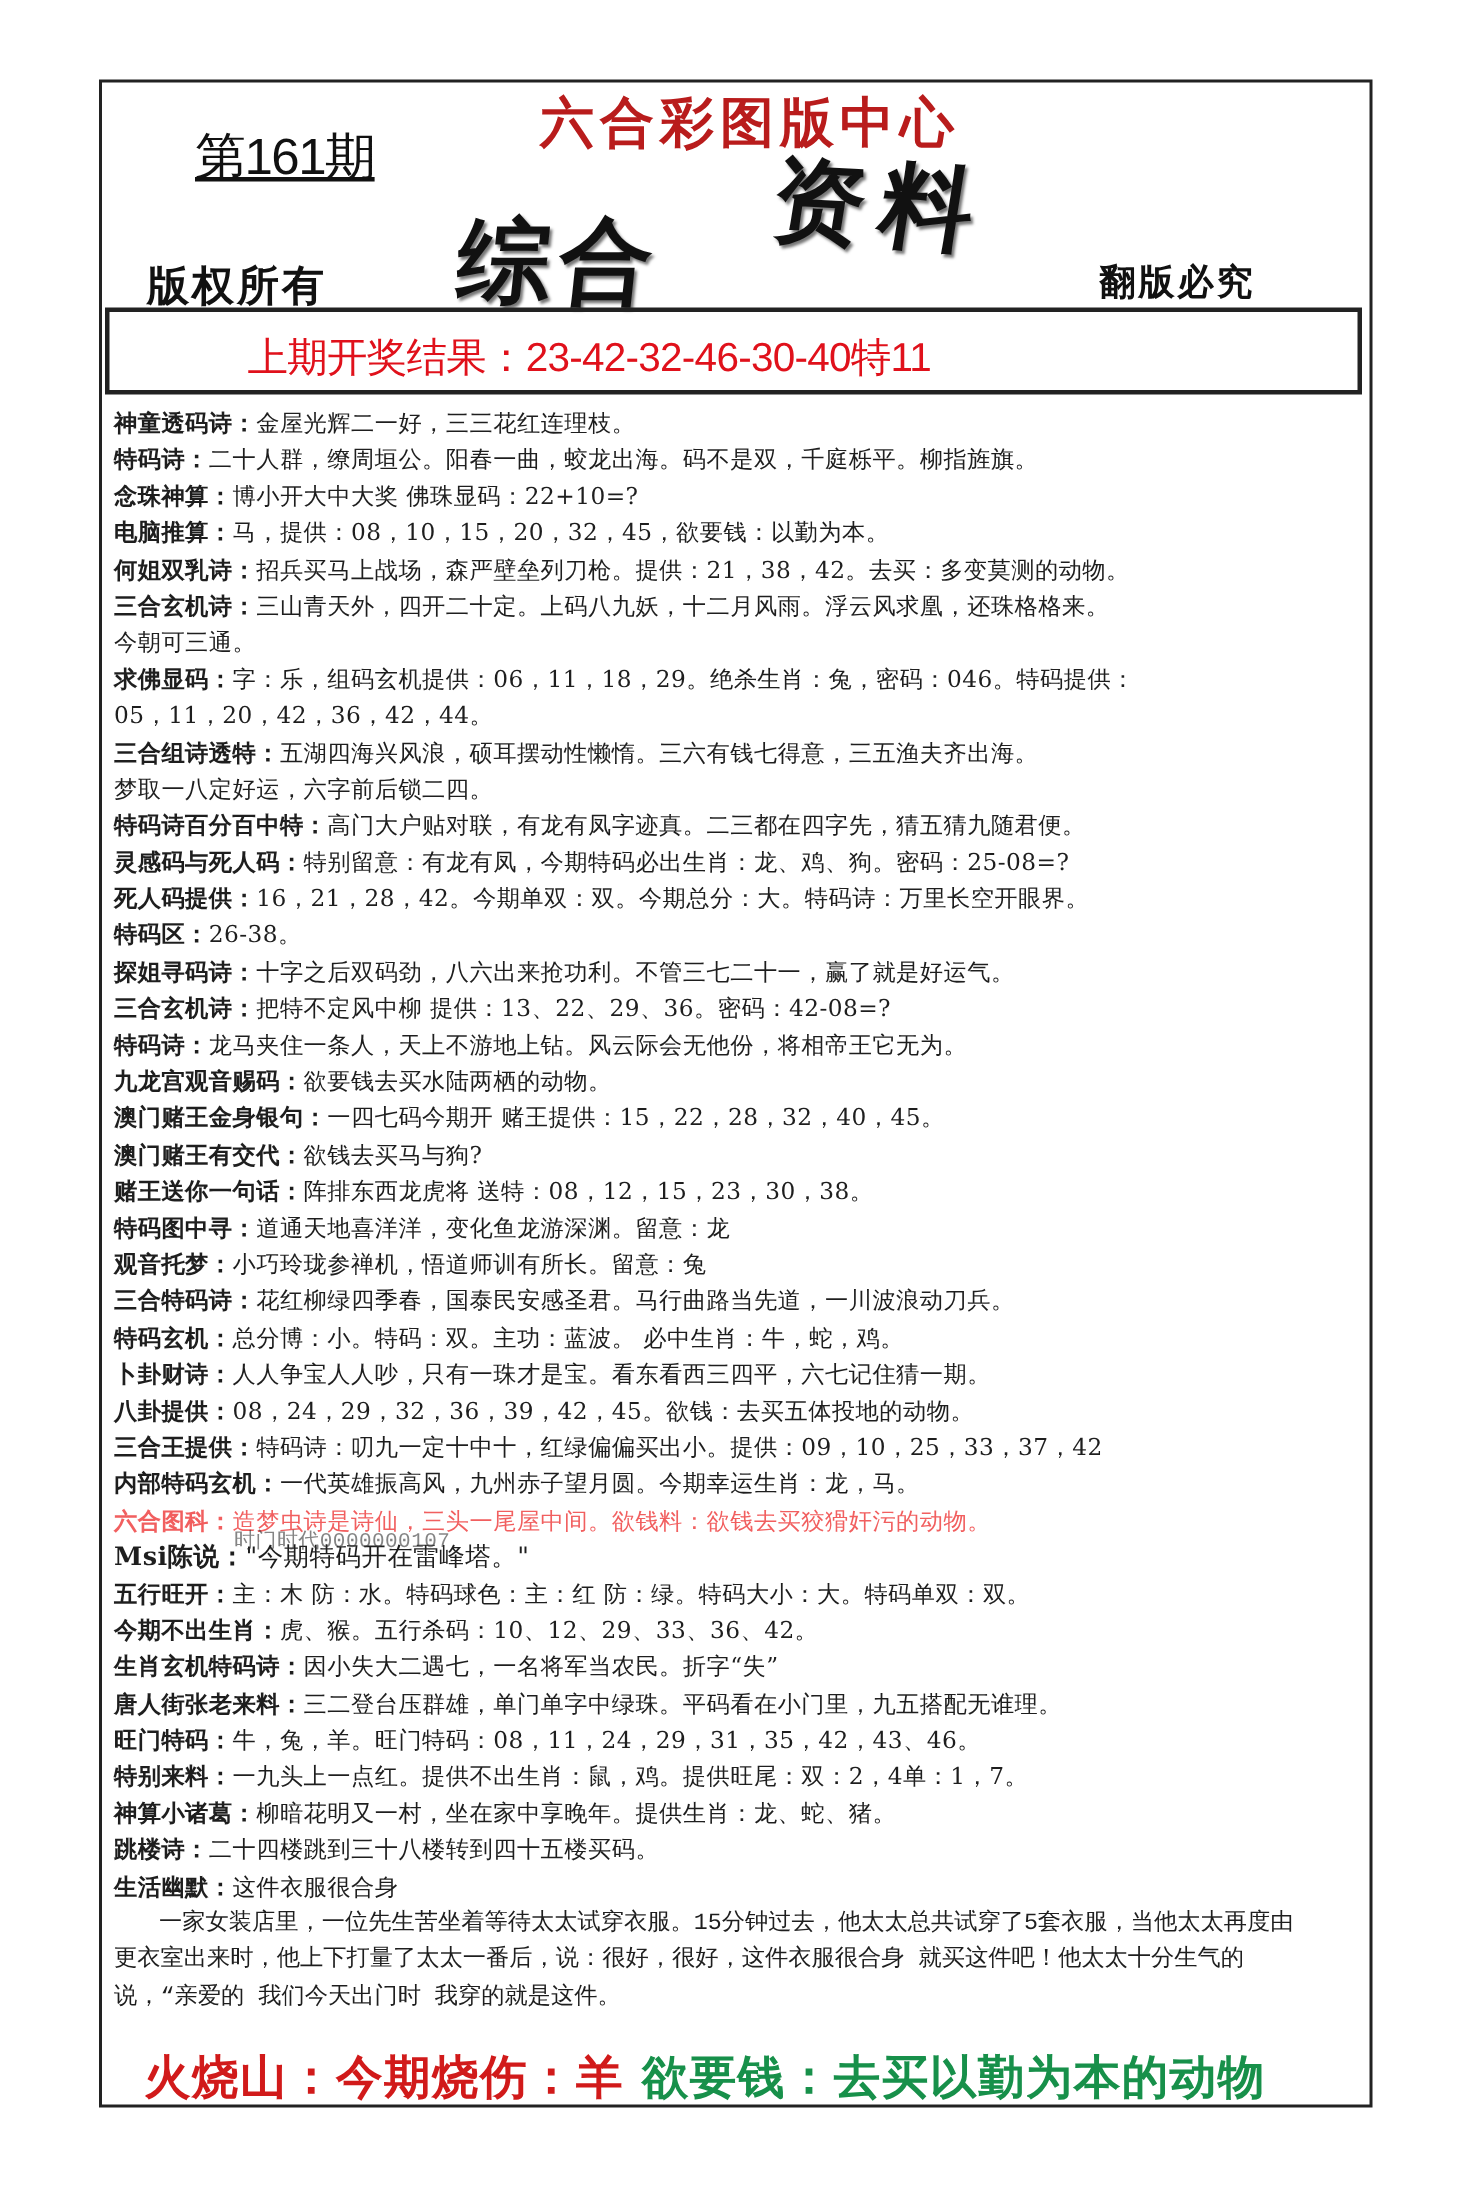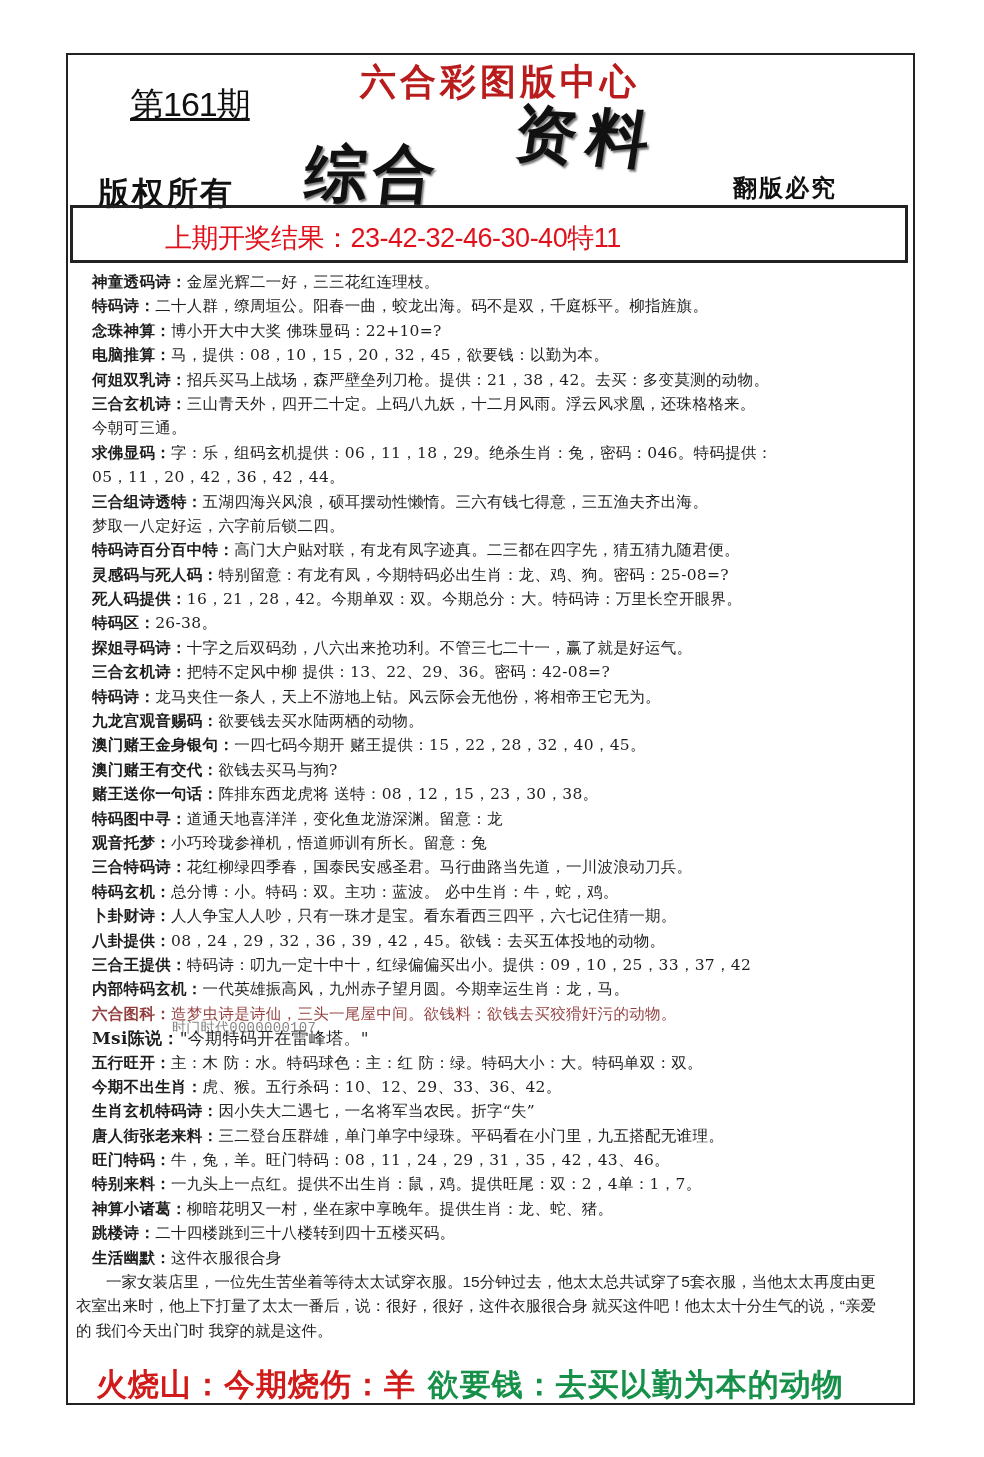--- a/index.html
+++ b/index.html
@@ -11,36 +11,36 @@
            font-size: 34px; color: #111; letter-spacing: -1px; text-decoration: underline; }
   .center-title { position: absolute; left: 360px; top: 58px; font-family: "DejaVu Serif", serif;
            font-size: 36px; font-weight: bold; letter-spacing: 4px; color: #b91c1c; }
   .big-title-1 { position: absolute; left: 305px; top: 132px; font-family: "DejaVu Serif", serif;
            font-size: 62px; font-weight: bold; color: #111; letter-spacing: 6px;
            transform: skewX(-6deg); text-shadow: 2px 2px 2px #777; }
   .big-title-2 { position: absolute; left: 515px; top: 95px; font-family: "DejaVu Serif", serif;
            font-size: 62px; font-weight: bold; color: #111; letter-spacing: 10px;
            transform: rotate(3deg) skewX(-6deg); text-shadow: 2px 2px 2px #777; }
   .copyright-left { position: absolute; left: 98px; top: 172px; font-family: "DejaVu Serif", serif;
-           font-size: 32px; font-weight: bold; color: #111; letter-spacing: 2px; }
+           font-size: 28px; font-weight: bold; color: #111; letter-spacing: 2px; }
   .copyright-right { position: absolute; left: 733px; top: 172px; font-family: "DejaVu Serif", serif;
            font-size: 24px; font-weight: bold; color: #111; letter-spacing: 2px; }
   .result-box { position: absolute; left: 70px; top: 205px; width: 838px; height: 58px;
            border: 3px solid #222; box-sizing: border-box; }
   .result-text { position: absolute; left: 165px; top: 220px; font-family: "Liberation Sans", sans-serif;
            font-size: 27px; color: #e0111b; letter-spacing: -0.5px; }
   .content { position: absolute; left: 76px; top: 270px; width: 838px; }
   .line { height: 24.4px; line-height: 24.4px; font-size: 15.5px; white-space: nowrap;
-          font-family: "DejaVu Serif", serif; color: #1e1e1e; letter-spacing: 0.3px; margin-left: 16px; }
+          font-family: "DejaVu Serif", serif; color: #1e1e1e; letter-spacing: 0.3px; }
   .line .k { font-weight: bold; }
-  .line.faded { color: #7f1d1d; opacity: 0.85; }
+  .line.faded { color: #ef4444; opacity: 0.85; }
   .line.msi { font-size: 17px; position: relative; }
   .msi .ghost { position: absolute; left: 80px; top: -10px; font-size: 14px; color: #333; opacity: 0.6;
                 font-family: "Liberation Mono", monospace; }
-  .story { font-family: Liberation Sans, sans-serif; font-size: 15.5px; line-height: 24.4px; color: #1e1e1e;
+  .story { font-family: Liberation Mono, monospace; font-size: 15.5px; line-height: 24.4px; color: #1e1e1e;
            width: 800px; }
   .story .indent { display: inline-block; width: 30px; }
   .footer { position: absolute; left: 96px; top: 1364px; font-family: "DejaVu Serif", serif;
             font-size: 31px; font-weight: bold; letter-spacing: 1px; white-space: nowrap; text-align: right; }
   .footer .red { color: #d11a1a; }
   .footer .green { color: #17904a; }
 </style>
 </head>
 <body>
 

